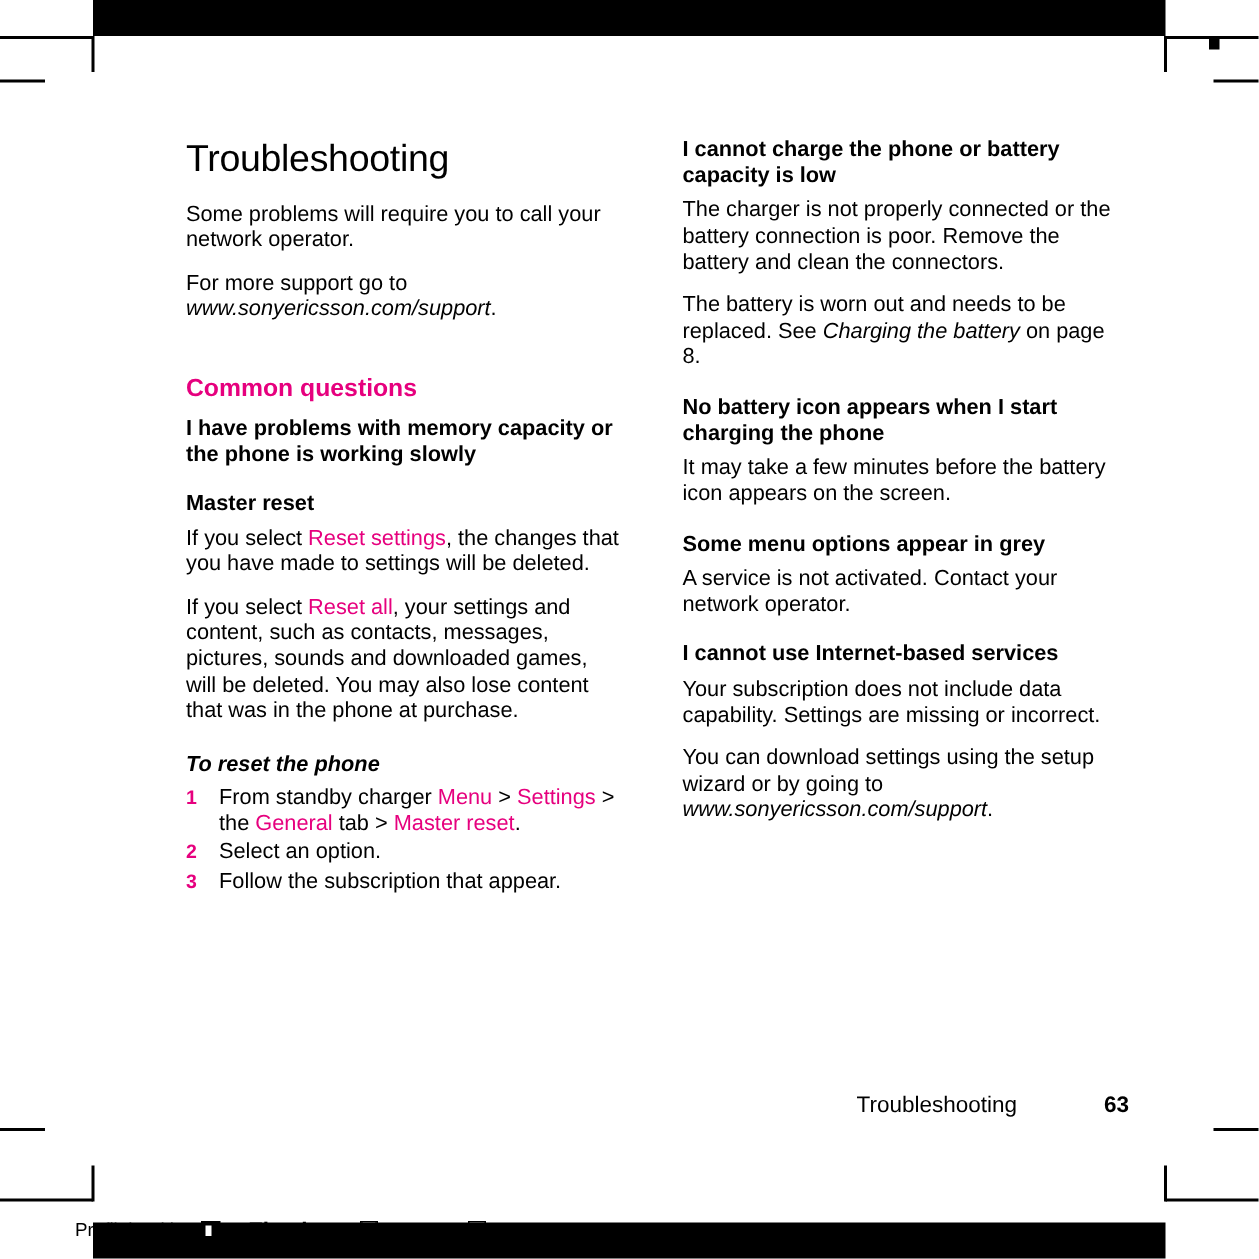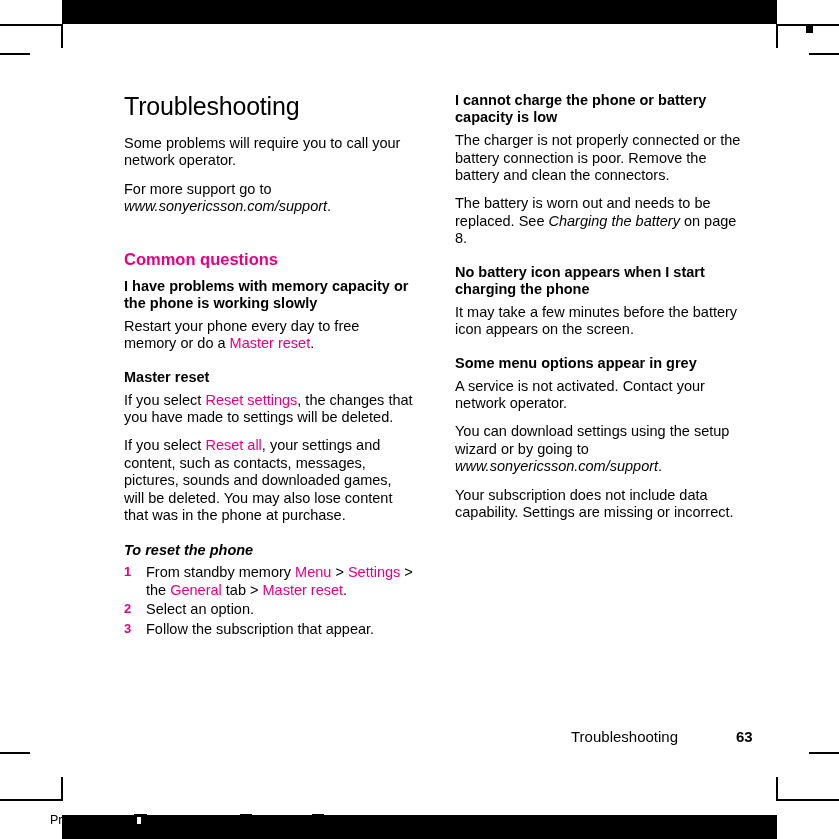--- a/index.html
+++ b/index.html
@@ -239,49 +239,49 @@
 
     <h1 class="chapter">Troubleshooting</h1>
 
     <p class="body">Some problems will require you to call your network operator.</p>
 
     <p class="body"><span>For more support go to </span><span class="it">www.sonyericsson.com/support</span><span>.</span></p>
 
     <h2 class="section">Common questions</h2>
 
     <h3 class="sub first">I have problems with memory capacity or the phone is working slowly</h3>
-    <p class="body"><span>Restart your phone every day to free memory or do a </span><span class="ui">Master reset</span><span>.</span></p>
 
     <h3 class="sub">Master reset</h3>
     <p class="body"><span>If you select </span><span class="ui">Reset settings</span><span>, the changes that you have made to settings will be deleted.</span></p>
     <p class="body"><span>If you select </span><span class="ui">Reset all</span><span>, your settings and content, such as contacts, messages, pictures, sounds and downloaded games, will be deleted. You may also lose content that was in the phone at purchase.</span></p>
 
     <h3 class="italic-sub">To reset the phone</h3>
 
     <ol class="steps" id="steps-list">
-        <li><span class="num">1</span><span>From standby memory </span><span class="ui">Menu</span><span> &gt; </span><span class="ui">Settings</span><span> &gt; the </span><span class="ui">General</span><span> tab &gt; </span><span class="ui">Master reset</span><span>.</span></li>
+        <li><span class="num">1</span><span>From standby charger </span><span class="ui">Menu</span><span> &gt; </span><span class="ui">Settings</span><span> &gt; the </span><span class="ui">General</span><span> tab &gt; </span><span class="ui">Master reset</span><span>.</span></li>
         <li><span class="num">2</span><span>Select an option.</span></li>
         <li><span class="num">3</span><span>Follow the subscription that appear.</span></li>
       </ol>
   </div>
 
   <div class="col col-right">
 
     <h3 class="sub first">I cannot charge the phone or battery capacity is low</h3>
     <p class="body">The charger is not properly connected or the battery connection is poor. Remove the battery and clean the connectors.</p>
     <p class="body"><span>The battery is worn out and needs to be replaced. See </span><span class="it">Charging the battery</span><span> on page 8.</span></p>
 
     <h3 class="sub">No battery icon appears when I start charging the phone</h3>
     <p class="body">It may take a few minutes before the battery icon appears on the screen.</p>
 
     <h3 class="sub">Some menu options appear in grey</h3>
     <p class="body">A service is not activated. Contact your network operator.</p>
 
+    <h3 class="sub">I cannot use Internet-based services</h3>
+    <p class="body">Your subscription does not include data capability. Settings are missing or incorrect.</p>
     <p class="body"><span>You can download settings using the setup wizard or by going to </span><span class="it">www.sonyericsson.com/support</span><span>.</span></p>
-    <p class="body">Your subscription does not include data capability. Settings are missing or incorrect.</p>
   </div>
 
   <div class="footer">
     <span class="label">Troubleshooting</span>
     <span class="pageno">63</span>
   </div>
 </div>
 
 <div class="preflight">
   <span class="pf-text">Preflighted by</span>

